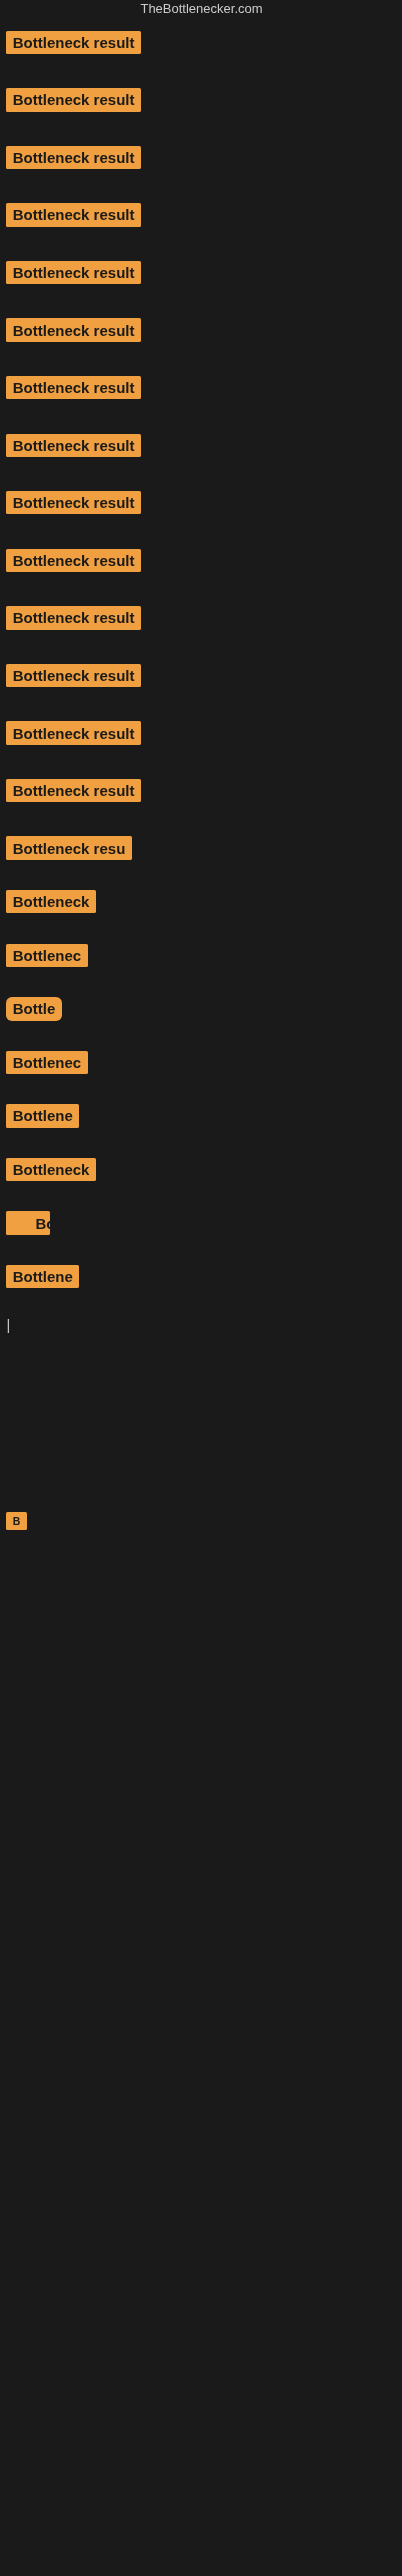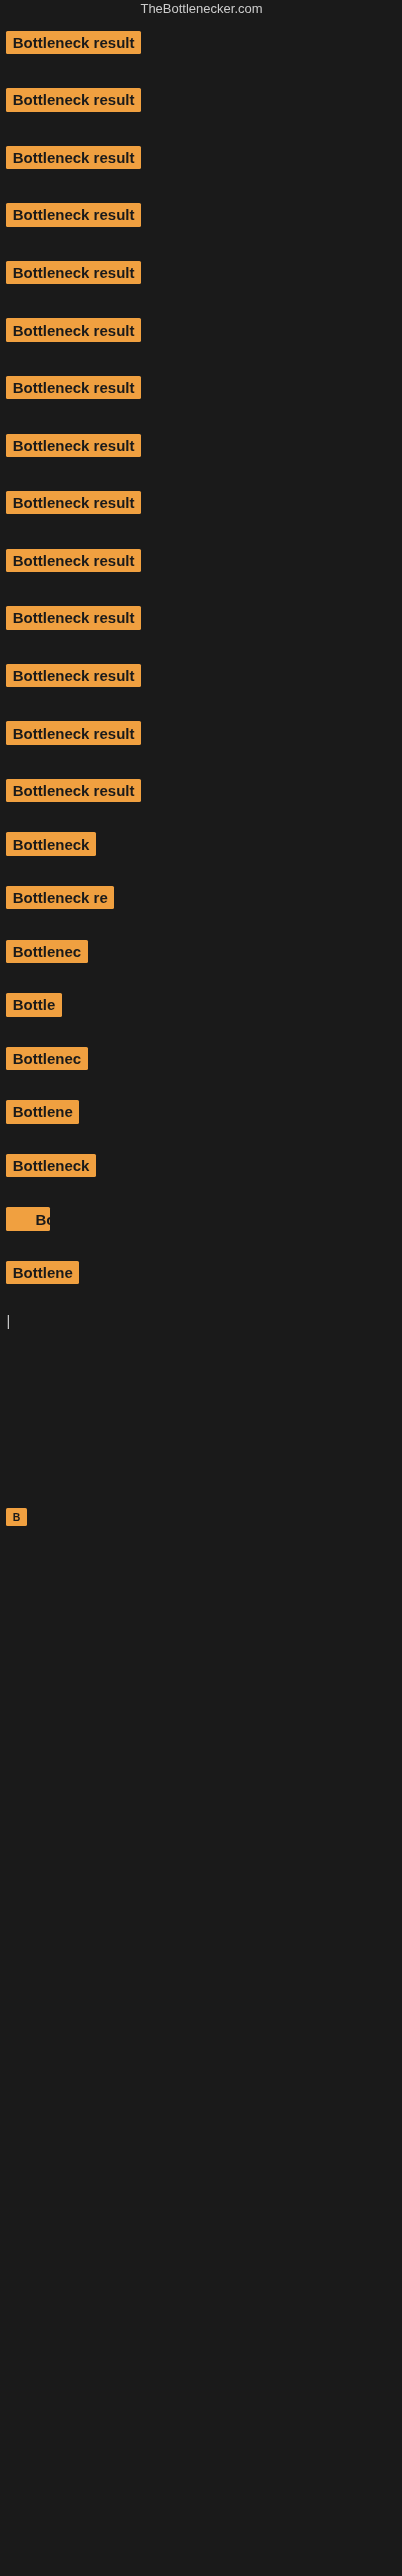--- a/index.html
+++ b/index.html
@@ -101,35 +101,35 @@
   </div>
 
   <div class="bottleneck-item" style="margin-top: 28px;">
     <span class="bottleneck-badge" style="max-width: 141px;">Bottleneck result</span>
   </div>
 
   <div class="bottleneck-item" style="margin-top: 28px;">
     <span class="bottleneck-badge" style="max-width: 141px;">Bottleneck result</span>
   </div>
 
+  <div class="bottleneck-item" style="margin-top: 28px;">
+    <span class="bottleneck-badge" style="max-width: 129px;">Bottleneck resu</span>
+  </div>
 
   <div class="bottleneck-item" style="margin-top: 24px;">
     <span class="bottleneck-badge" style="max-width: 97px;">Bottleneck</span>
   </div>
 
-  <div class="bottleneck-item" style="margin-top: 24px;">
-    <span class="bottleneck-badge" style="max-width: 119px;">Bottleneck re</span>
-  </div>
 
   <div class="bottleneck-item" style="margin-top: 24px;">
     <span class="bottleneck-badge" style="max-width: 89px;">Bottlenec</span>
   </div>
 
   <div class="bottleneck-item" style="margin-top: 24px;">
-    <span class="bottleneck-badge" style="max-width: 60px;">Bottle</span>
+    <span class="bottleneck-badge" style="max-width: 60px; border-radius: 6px;">Bottle</span>
   </div>
 
   <div class="bottleneck-item" style="margin-top: 24px;">
     <span class="bottleneck-badge" style="max-width: 89px;">Bottlenec</span>
   </div>
 
   <div class="bottleneck-item" style="margin-top: 24px;">
     <span class="bottleneck-badge" style="max-width: 81px;">Bottlene</span>
   </div>
 

